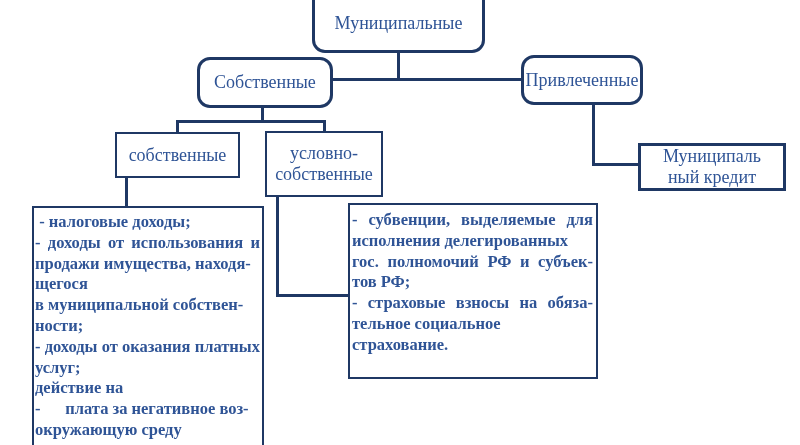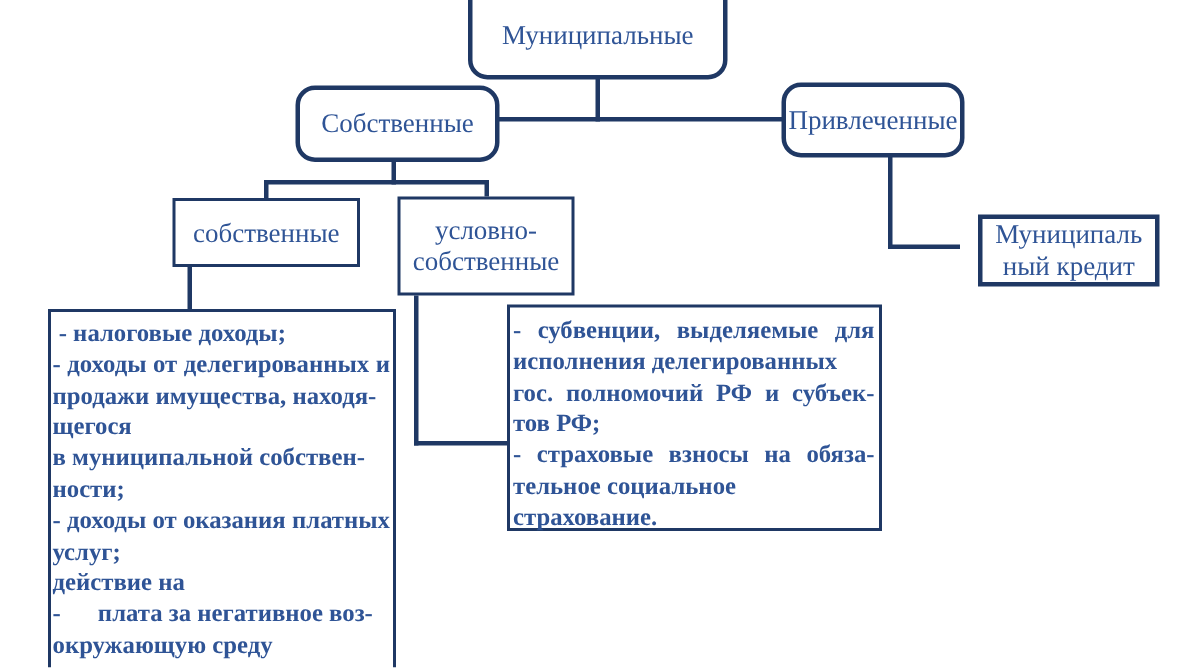--- a/index.html
+++ b/index.html
@@ -86,40 +86,40 @@
 
   <div class="node rect" style="left:115px; top:132px; width:125px; height:46px;">
     <span>собственные</span>
   </div>
 
   <div class="node rect" style="left:265px; top:131px; width:118px; height:66px;">
     <span>условно-</span>
     <span>собственные</span>
   </div>
 
-  <div class="node rect" style="left:652px; top:143px; width:121px; height:48px; border-width:3px;">
+  <div class="node rect" style="left:638px; top:143px; width:148px; height:48px; border-width:3px;">
     <span>Муниципаль</span>
     <span>ный кредит</span>
   </div>
 
   <div class="textbox" style="left:32px; top:206px; width:232px; height:252px;">
       <div class="line"> - налоговые доходы;</div>
-      <div class="line justify">- доходы от делегированных и</div>
+      <div class="line justify">- доходы от использования и</div>
       <div class="line">продажи имущества, находя-</div>
       <div class="line">щегося</div>
       <div class="line">в муниципальной собствен-</div>
       <div class="line">ности;</div>
       <div class="line justify">- доходы от оказания платных</div>
       <div class="line">услуг;</div>
       <div class="line">действие на</div>
       <div class="line">-      плата за негативное воз-</div>
       <div class="line">окружающую среду</div>
     </div>
 
-  <div class="textbox" style="left:338px; top:203px; width:250px; height:151px; padding:5px 3px 0 2px;">
+  <div class="textbox" style="left:348px; top:203px; width:250px; height:176px; padding:5px 3px 0 2px;">
       <div class="line justify">- субвенции, выделяемые для</div>
       <div class="line">исполнения делегированных</div>
       <div class="line justify">гос. полномочий РФ и субъек-</div>
       <div class="line">тов РФ;</div>
       <div class="line justify">- страховые взносы на обяза-</div>
       <div class="line">тельное социальное</div>
       <div class="line">страхование.</div>
     </div>
 
 </div>

